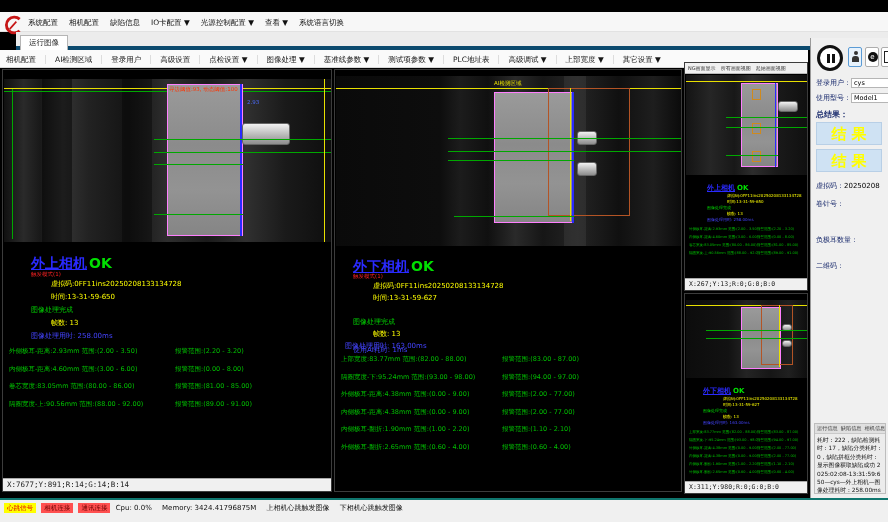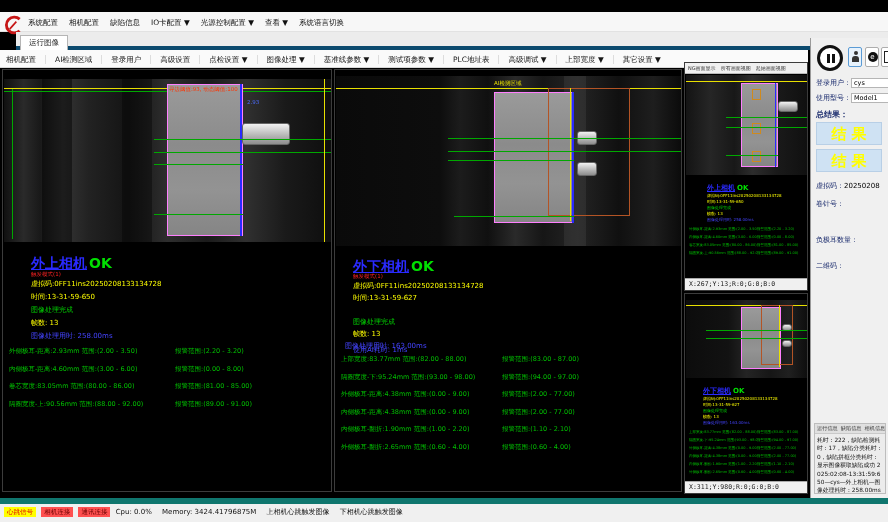--- a/index.html
+++ b/index.html
@@ -64,21 +64,21 @@
     border:1px solid #666; border-radius:3px; }
   .ovl-red { position:absolute; color:#ff3300; font-size:5.5px; white-space:nowrap; }
   .ovl-blue { position:absolute; color:#4b6bff; font-size:5.5px; white-space:nowrap; }
   .ovl-yellow { position:absolute; color:#e8e000; font-size:5.5px; white-space:nowrap; }
 
   
   .cam-title { position:absolute; font-size:14px; font-weight:bold; color:#2a2aff;
     text-decoration:underline; white-space:nowrap; }
   .cam-ok { color:#00e000; text-decoration:none; display:inline-block; margin-left:2px;}
   .tline { position:absolute; font-size:7px; white-space:nowrap; }
-  .t-yellow { color:#ffff00; } .t-green { color:#00d200; }
+  .t-yellow { color:#ffff00;margin-left:20px; } .t-green { color:#00d200; }
   .t-blue { color:#4444ff; } .t-red { color:#ff2222; font-size:5.5px; }
   .meas { position:absolute; font-size:6.5px; color:#00c000; }
   .meas .row { display:flex; margin-bottom:8.5px; white-space:nowrap; }
   .meas .m1 { display:inline-block; }
   .meas .m2 { display:inline-block; }
   #meas-left .m1 { width:166px; }
   #meas-mid  .m1 { width:161px; }
 
   
   .thumb-head { position:absolute; left:0; top:0; width:100%; height:11px; background:#f0f0f0;
@@ -120,21 +120,21 @@
     border:1px solid #b8cfe6; color:#ffff00; font-size:15px; font-weight:bold; text-align:center;
     line-height:22px; letter-spacing:5px; text-indent:5px; }
   #infobox { position:absolute; left:3px; top:385px; width:72px; height:71px; background:#ececec;
     border:1px solid #bdbdbd; }
   #infobox .tabs { height:10px; background:#e0e0e0; border-bottom:1px solid #c9c9c9;
     font-size:5.2px; color:#333; line-height:9px; padding-left:2px; white-space:nowrap;}
   #infobox .tabs span { margin-right:3px; }
   #infobox .body { font-size:5.8px; color:#111; padding:2px; line-height:1.45; word-break:break-all;}
 
   
-  #statusbar { left:0; top:498px; width:888px; height:24px; background:#f0f0f0; border-top:6px solid #0f766e;}
+  #statusbar { left:0; top:498px; width:888px; height:24px; background:#f0f0f0; border-top:2px solid #0f766e;}
   #statusbar .inner { position:absolute; left:4px; top:3px; font-size:7px; color:#111; white-space:nowrap;}
   .badge { display:inline-block; padding:0 3px; height:10px; line-height:10px; margin-right:3px;
     font-size:6.5px; }
   .badge.hb { background:#ffff00; color:#e00000; }
   .badge.cam, .badge.comm { background:#ff5050; color:#6d0000; }
   #statusbar .plain { margin-right:8px; }
 </style>
 </head>
 <body>
 
@@ -202,20 +202,21 @@
       <div class="row">
           <span class="m1">卷芯宽度:83.05mm 范围:(80.00 - 86.00)</span>
           <span class="m2">报警范围:(81.00 - 85.00)</span>
         </div>
       <div class="row">
           <span class="m1">隔圈宽度-上:90.56mm 范围:(88.00 - 92.00)</span>
           <span class="m2">报警范围:(89.00 - 91.00)</span>
         </div>
     </div>
 
+    <div class="pstatus">X:7677;Y:891;R:14;G:14;B:14</div>
   </div>
 
   <div id="panel-mid" class="abs vpanel">
     <div id="img-mid" class="imgarea">
       <div class="abs" style="left:228px;top:0;width:22px;height:170px;background:rgba(255,255,255,.06);"></div>
       <div class="hline yellow" style="left:0;top:12px;width:345px;"></div>
       <div class="ovl-yellow" style="left:158px;top:4px;">AI检测区域</div>
       <div class="cell" style="left:158px;top:16px;width:80px;height:131px;"></div>
       <div class="orange-rect" style="left:212px;top:12px;width:82px;height:128px;"></div>
       <div class="vline blue" style="left:236px;top:16px;height:131px;width:2px;"></div>

